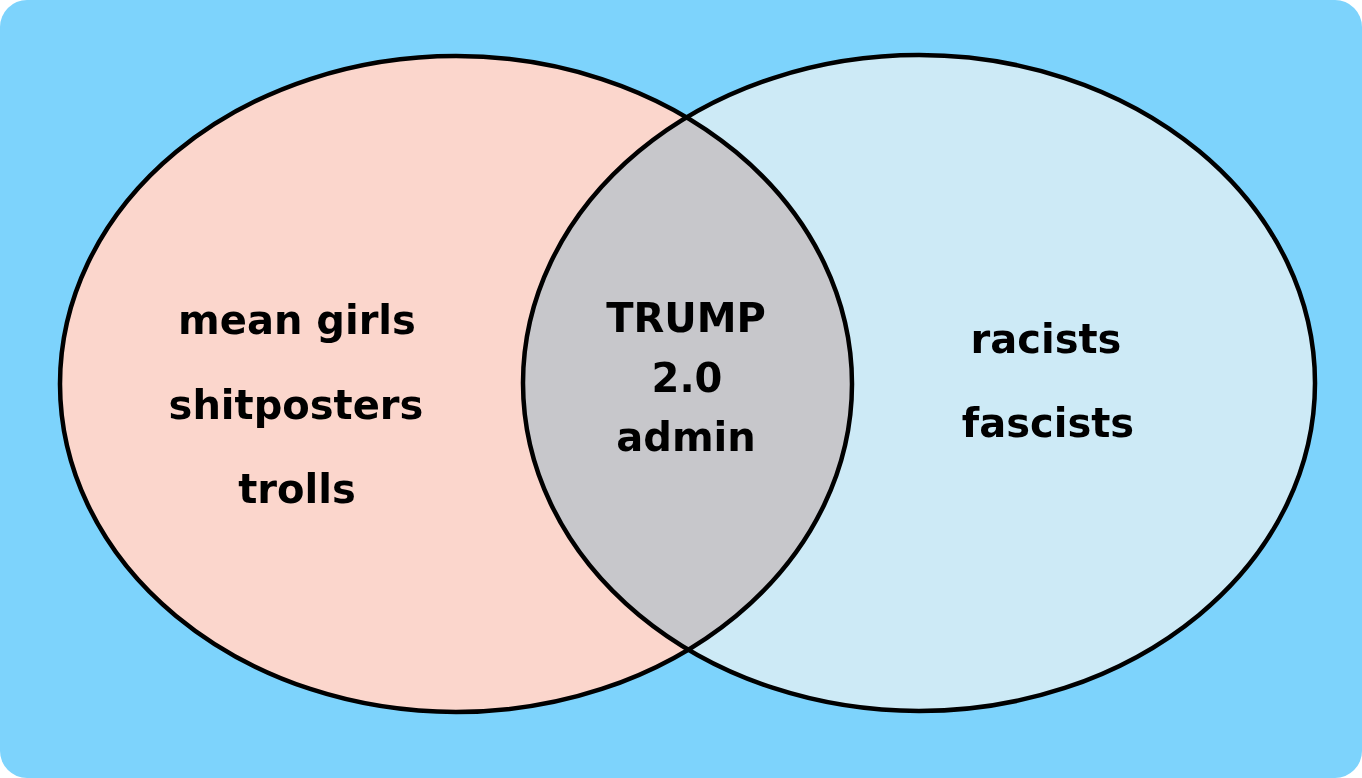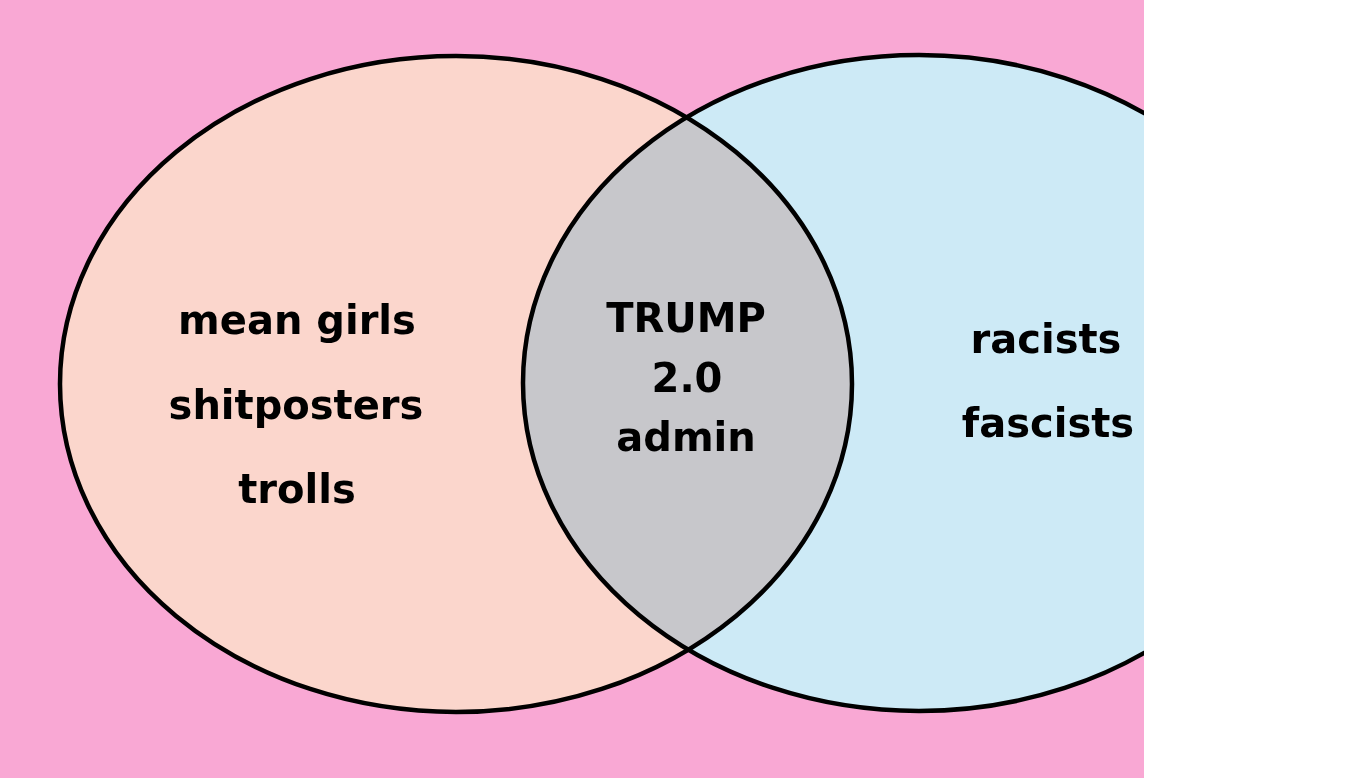--- a/index.html
+++ b/index.html
@@ -2,25 +2,26 @@
 <html><head>
 <meta charset="utf-8">
 <style>
   html, body {
     margin: 0;
     padding: 0;
     background: #ffffff;
   }
   .stage {
     position: relative;
-    width: 1144px;
+    width: 1362px;
     height: 778px;
-    background: #f9a8d4;
+    background: #7dd3fc;
     overflow: hidden;
     font-family: "DejaVu Sans", "Liberation Sans", sans-serif;
+    border-radius: 27px;
   }
   svg.venn {
     position: absolute;
     left: 0;
     top: 0;
     width: 1362px;
     height: 778px;
     display: block;
   }
   text.venn-label {

